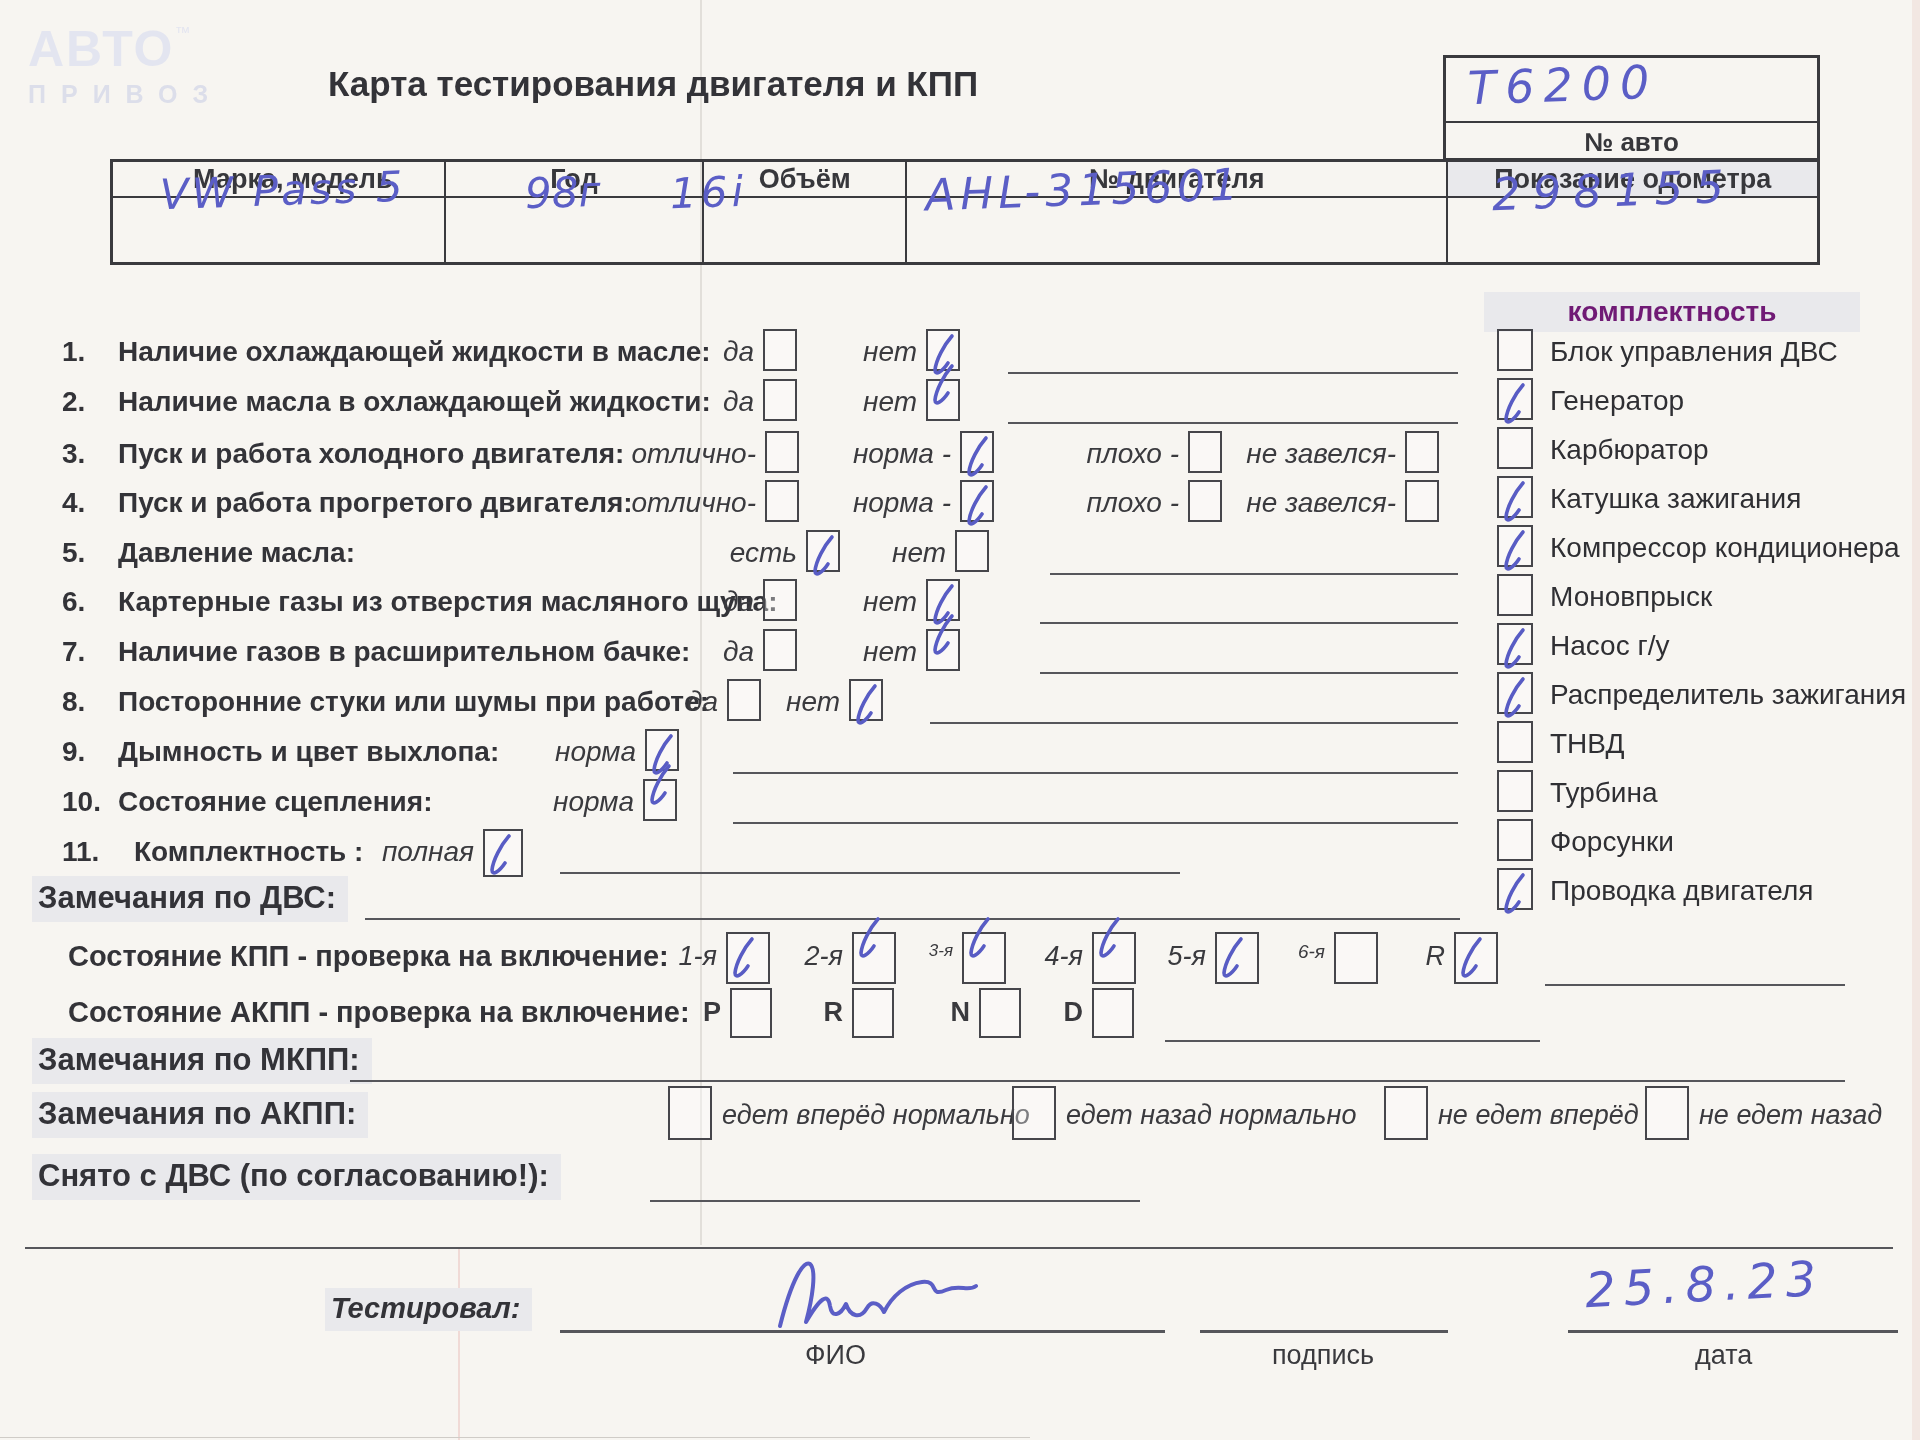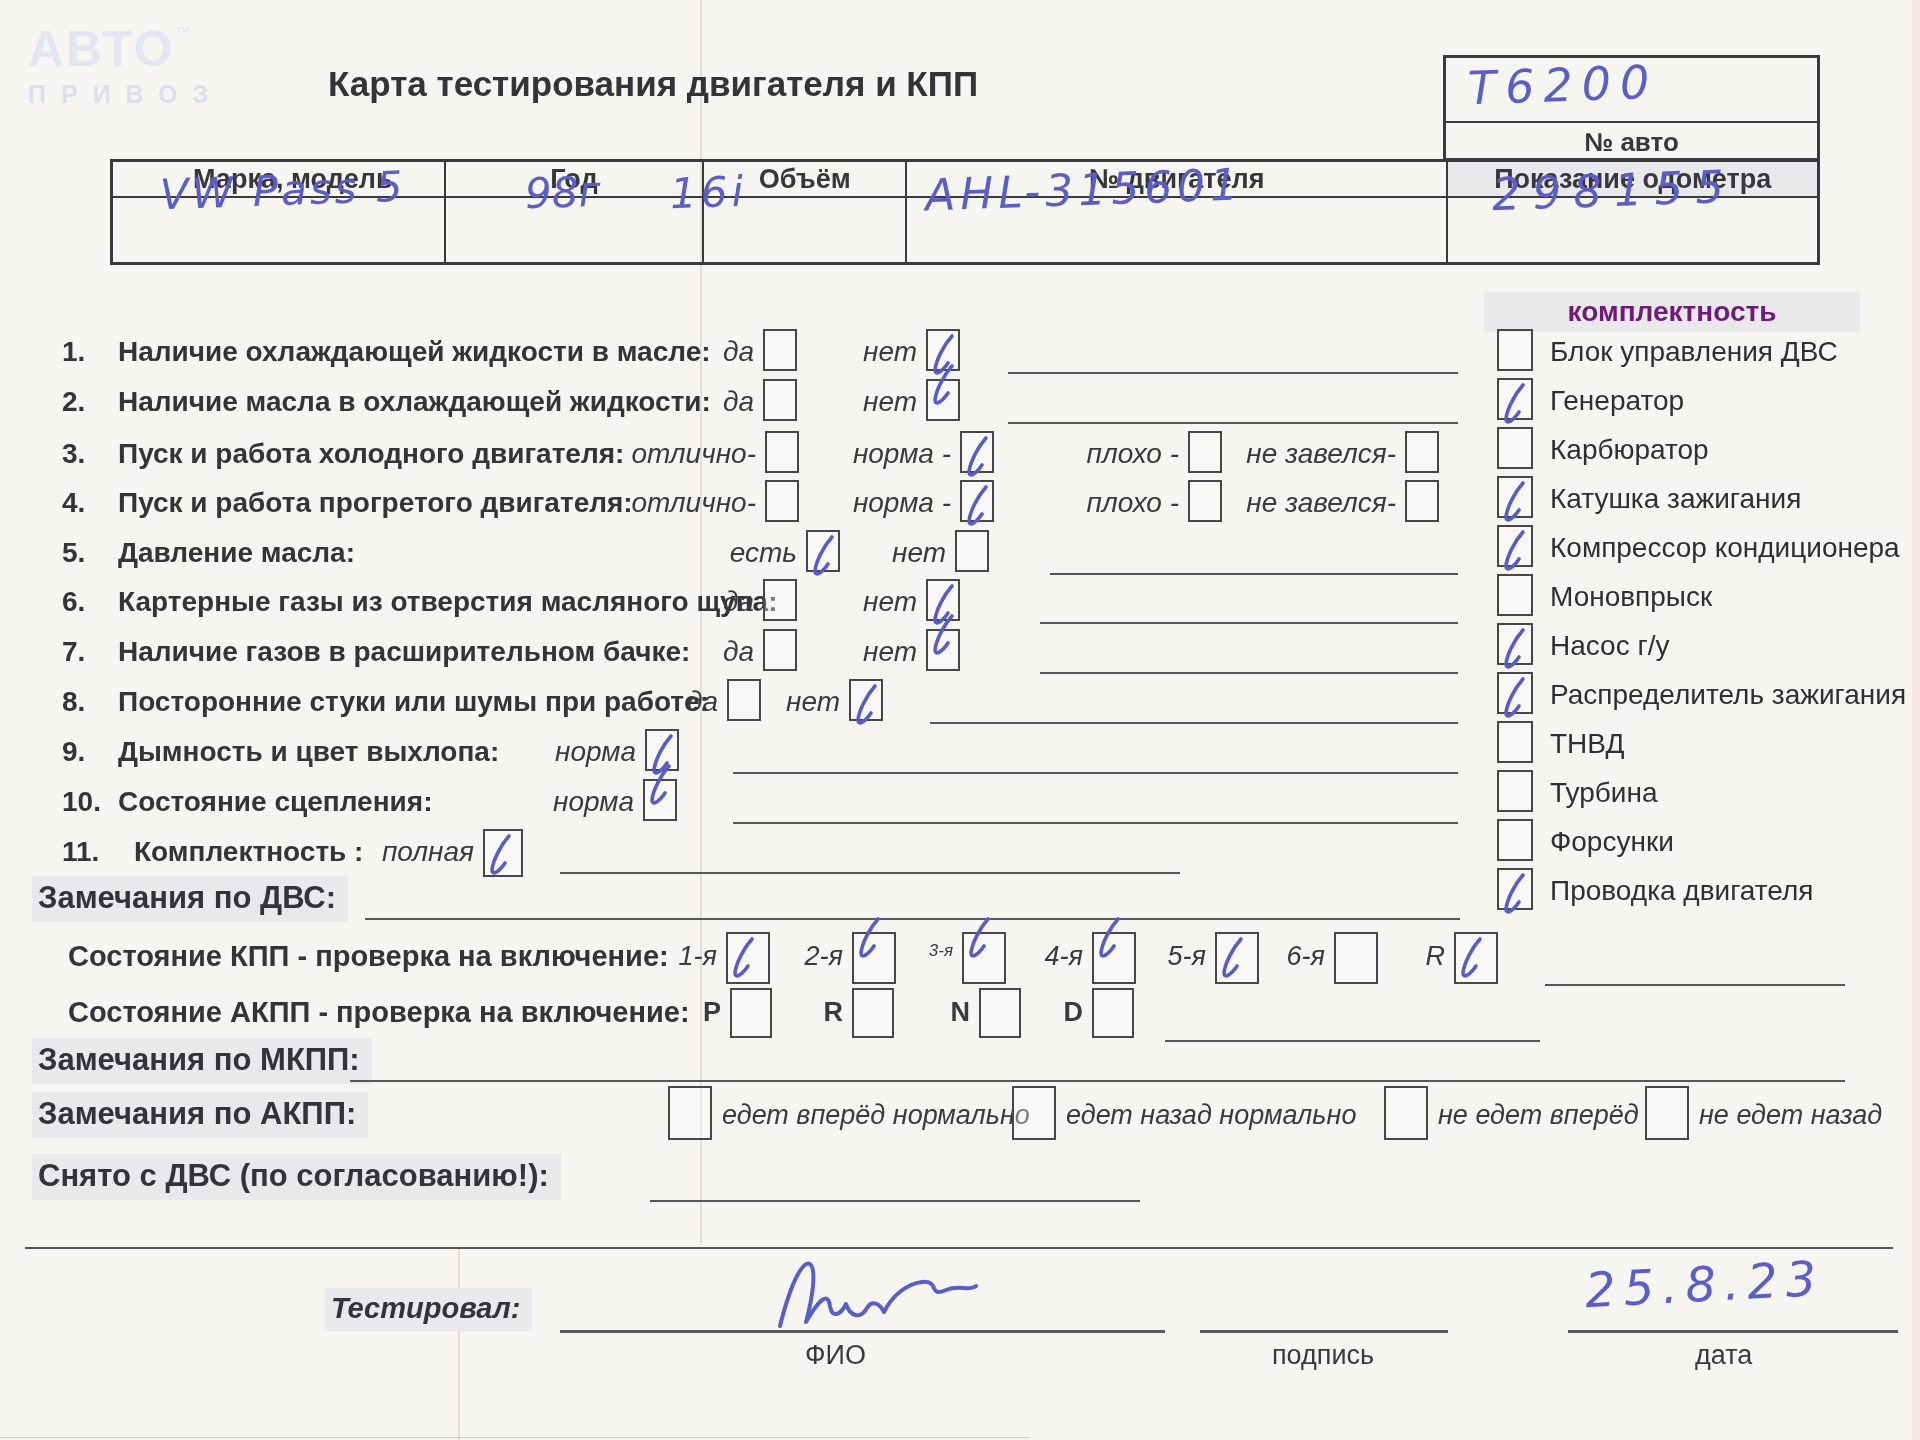--- a/index.html
+++ b/index.html
@@ -291,21 +291,21 @@
         <svg width="36" height="48" viewBox="0 0 36 48">
           <path d="M27 4 C19 13 11 28 10 38 C10 44 17 40 23 31" fill="none" stroke="#585cc4" stroke-width="3.6" stroke-linecap="round"></path>
         </svg>
       </div>
       <div class="opt" style="left: 1215px; top: 941px; font-size: 27px;">5-я</div>
       <div class="cb" style="left: 1215px; top: 932px; width: 44px; height: 52px;">
         <svg width="36" height="48" viewBox="0 0 36 48">
           <path d="M27 4 C19 13 11 28 10 38 C10 44 17 40 23 31" fill="none" stroke="#585cc4" stroke-width="3.6" stroke-linecap="round"></path>
         </svg>
       </div>
-      <div class="opt" style="left: 1334px; top: 941px; font-size: 27px;">6-я</div>
+      <div class="opt" style="left: 1334px; top: 941px; font-size: 19px;">6-я</div>
       <div class="cb" style="left: 1334px; top: 932px; width: 44px; height: 52px;"></div>
       <div class="opt" style="left: 1454px; top: 941px; font-size: 27px;">R</div>
       <div class="cb" style="left: 1454px; top: 932px; width: 44px; height: 52px;">
         <svg width="36" height="48" viewBox="0 0 36 48">
           <path d="M27 4 C19 13 11 28 10 38 C10 44 17 40 23 31" fill="none" stroke="#585cc4" stroke-width="3.6" stroke-linecap="round"></path>
         </svg>
       </div>
     </div>
   <div class="fline" style="left:1545px;top:984px;width:300px;"></div>
 

